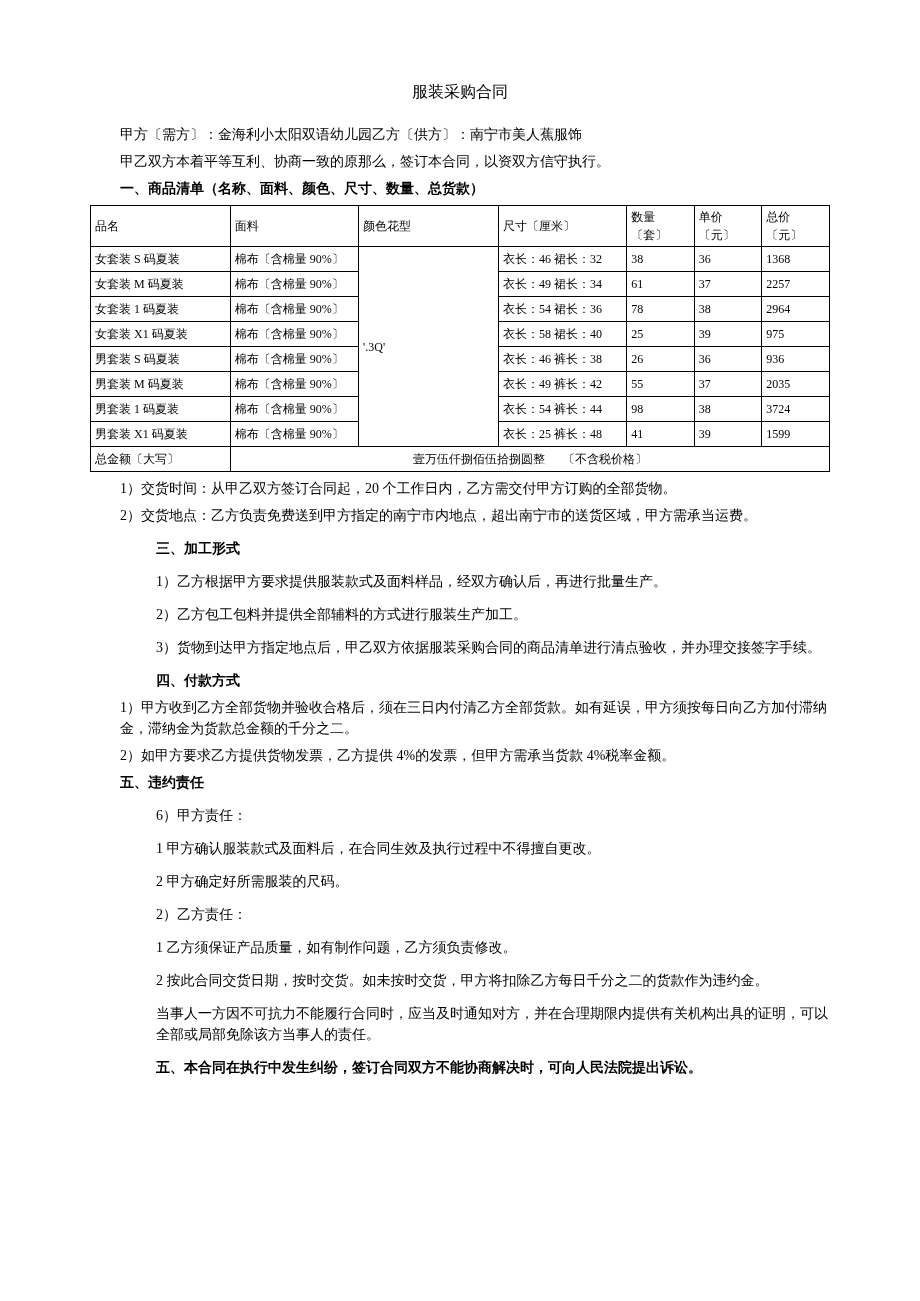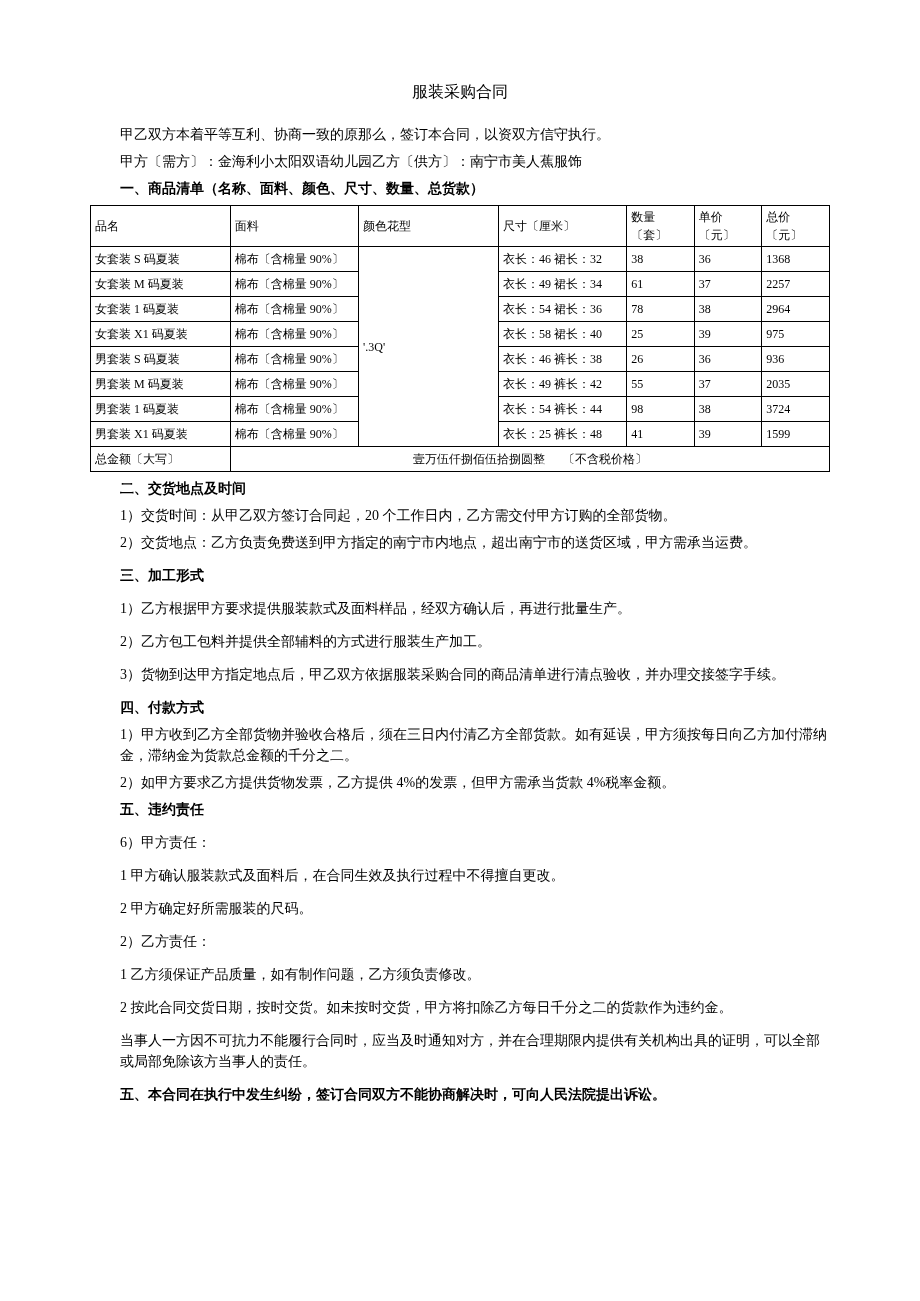--- a/index.html
+++ b/index.html
@@ -44,30 +44,30 @@
     height: 20px;
     font-weight: normal;
   }
   col.c1 { width: 120px; }
   col.c2 { width: 110px; }
   col.c3 { width: 120px; }
   col.c4 { width: 110px; }
   col.c5 { width: 58px; }
   col.c6 { width: 58px; }
   col.c7 { width: 58px; }
-  .section-gap { margin-top: 12px; }
+  .section-gap { margin-top: 12px; margin-left: 36px; }
 </style>
 </head>
 <body>
 
 <h1>服装采购合同</h1>
 
 <div class="indent">
+  <p>甲方〔需方〕：金海利小太阳双语幼儿园乙方〔供方〕：南宁市美人蕉服饰</p>
   <p>甲乙双方本着平等互利、协商一致的原那么，签订本合同，以资双方信守执行。</p>
-  <p>甲方〔需方〕：金海利小太阳双语幼儿园乙方〔供方〕：南宁市美人蕉服饰</p>
   <p class="bold">一、商品清单（名称、面料、颜色、尺寸、数量、总货款）</p>
 </div>
 
 <table>
   <colgroup>
     <col class="c1">
       <col class="c2">
       <col class="c3">
       <col class="c4">
       <col class="c5">
@@ -154,21 +154,20 @@
     <td colspan="6" style="text-align:center;">
       <span>壹万伍仟捌佰伍拾捌圆整</span>
       &nbsp;&nbsp;&nbsp;&nbsp;
       <span>〔不含税价格〕</span>
     </td>
   </tr>
 </tbody>
   </table>
 
 <div class="indent">
-  <p class="bold">二、交货地点及时间</p>
   <p>1）交货时间：从甲乙双方签订合同起，20 个工作日内，乙方需交付甲方订购的全部货物。</p>
   <p>2）交货地点：乙方负责免费送到甲方指定的南宁市内地点，超出南宁市的送货区域，甲方需承当运费。</p>
 
   <p class="bold section-gap">三、加工形式</p>
   <p class="section-gap">1）乙方根据甲方要求提供服装款式及面料样品，经双方确认后，再进行批量生产。</p>
   <p class="section-gap">2）乙方包工包料并提供全部辅料的方式进行服装生产加工。</p>
   <p class="section-gap">3）货物到达甲方指定地点后，甲乙双方依据服装采购合同的商品清单进行清点验收，并办理交接签字手续。</p>
 
   <p class="bold section-gap">四、付款方式</p>
   <p>1）甲方收到乙方全部货物并验收合格后，须在三日内付清乙方全部货款。如有延误，甲方须按每日向乙方加付滞纳金，滞纳金为货款总金额的千分之二。</p>

